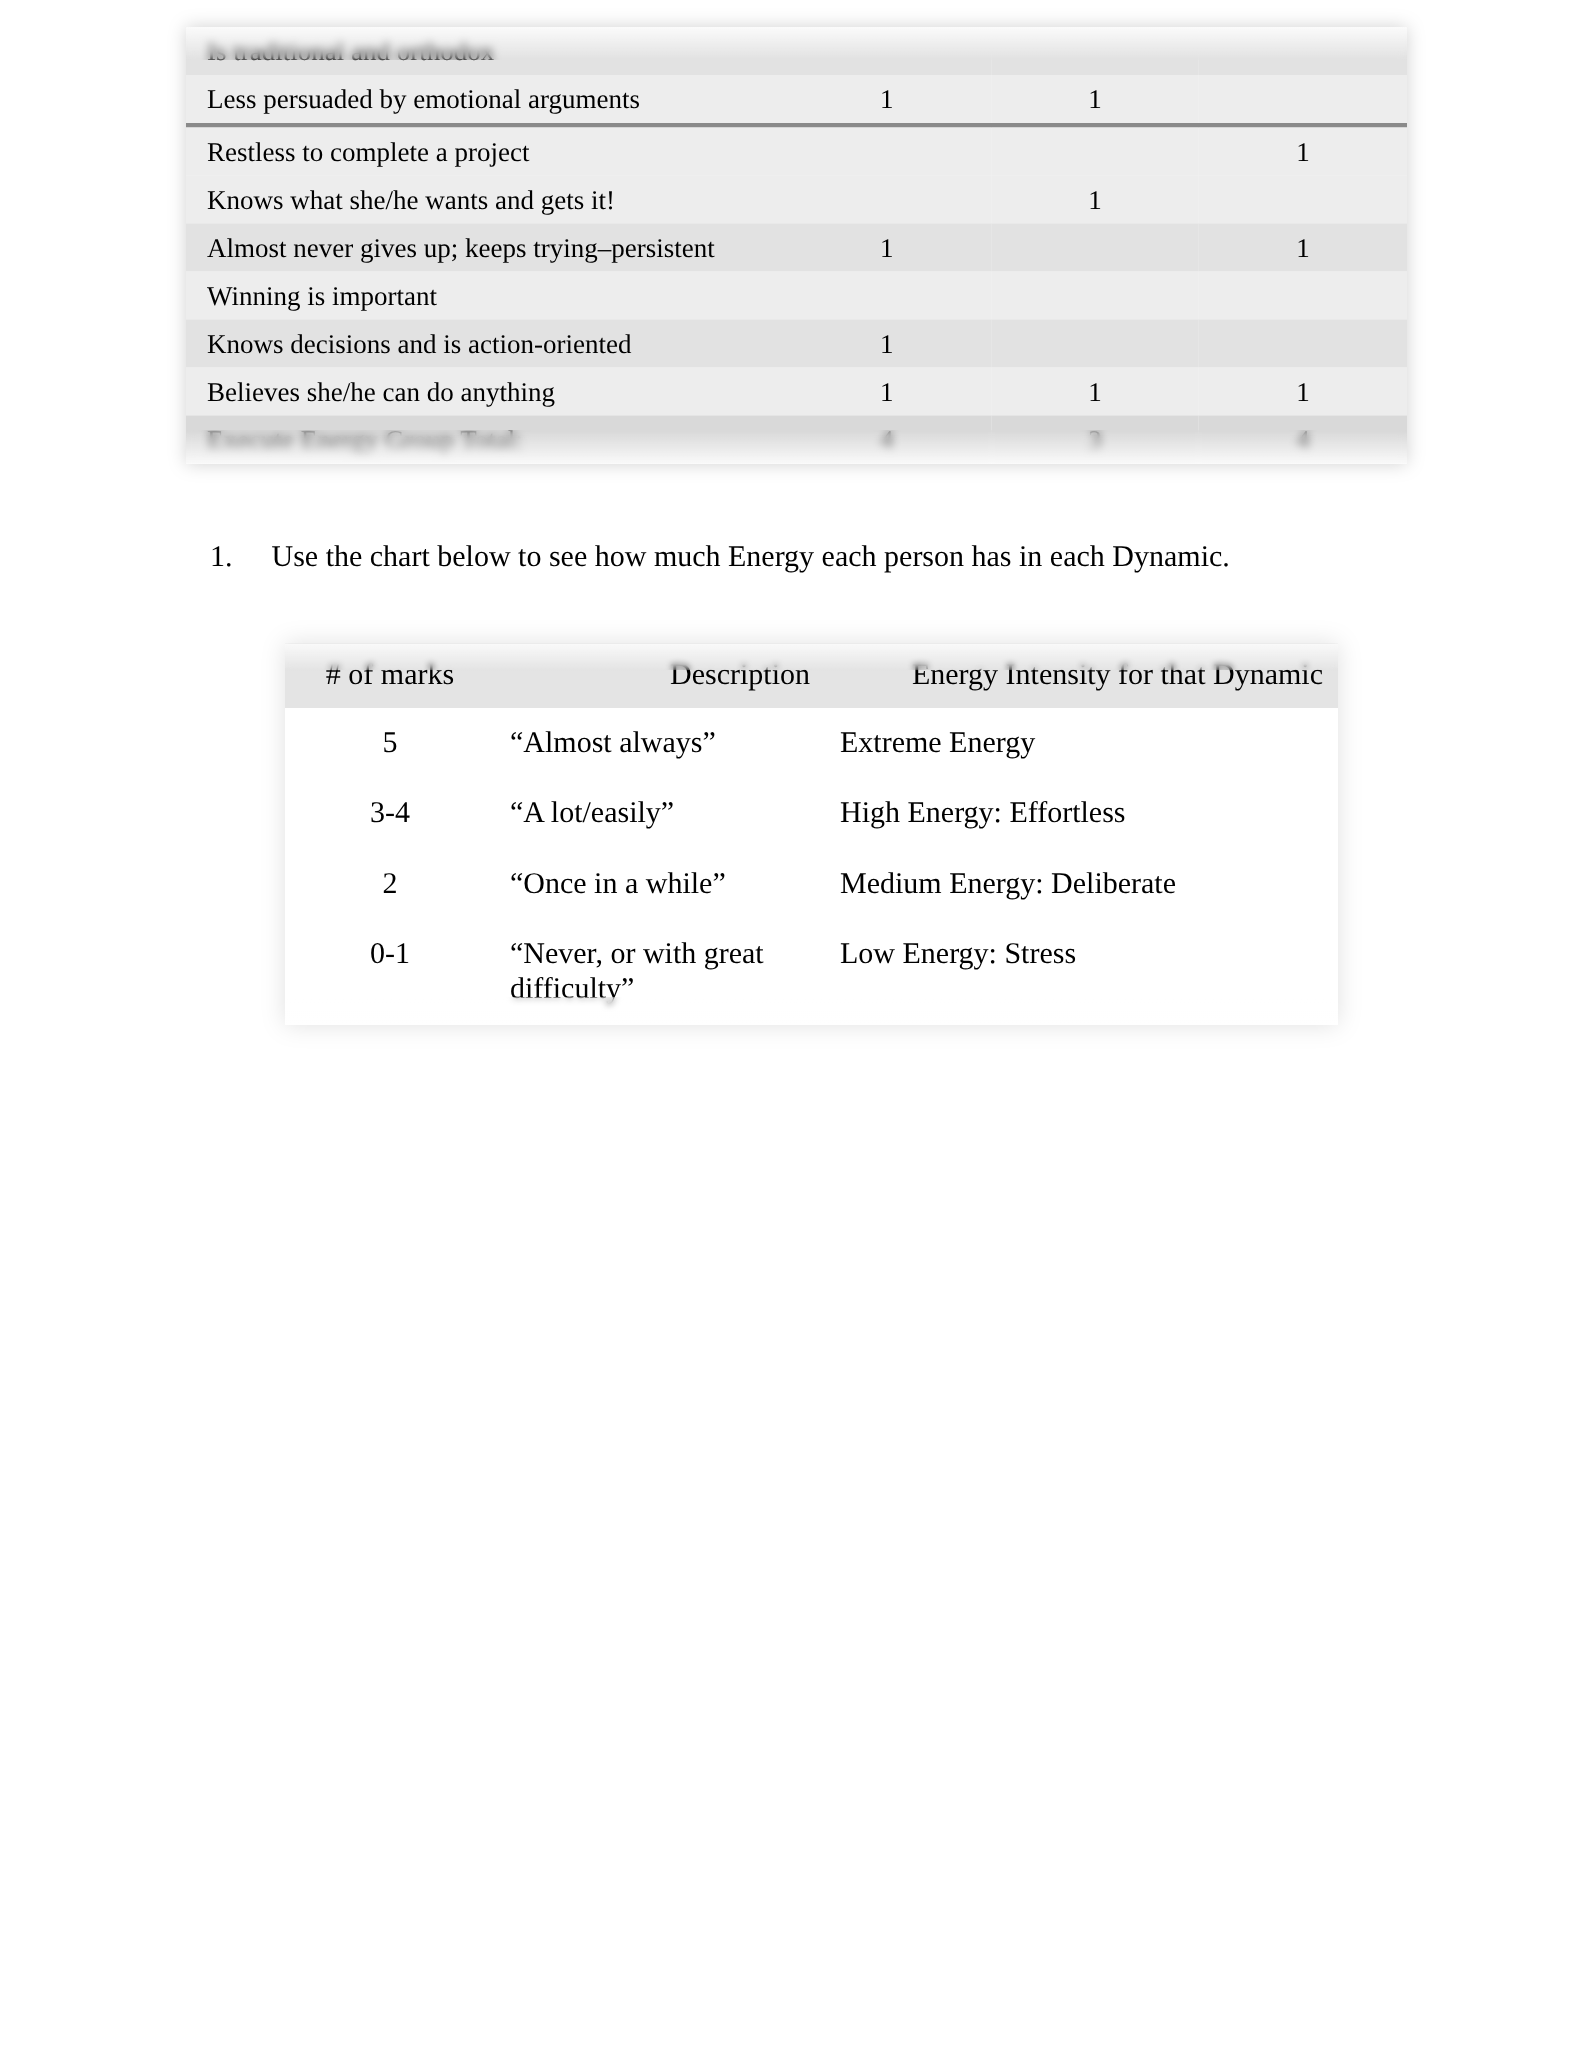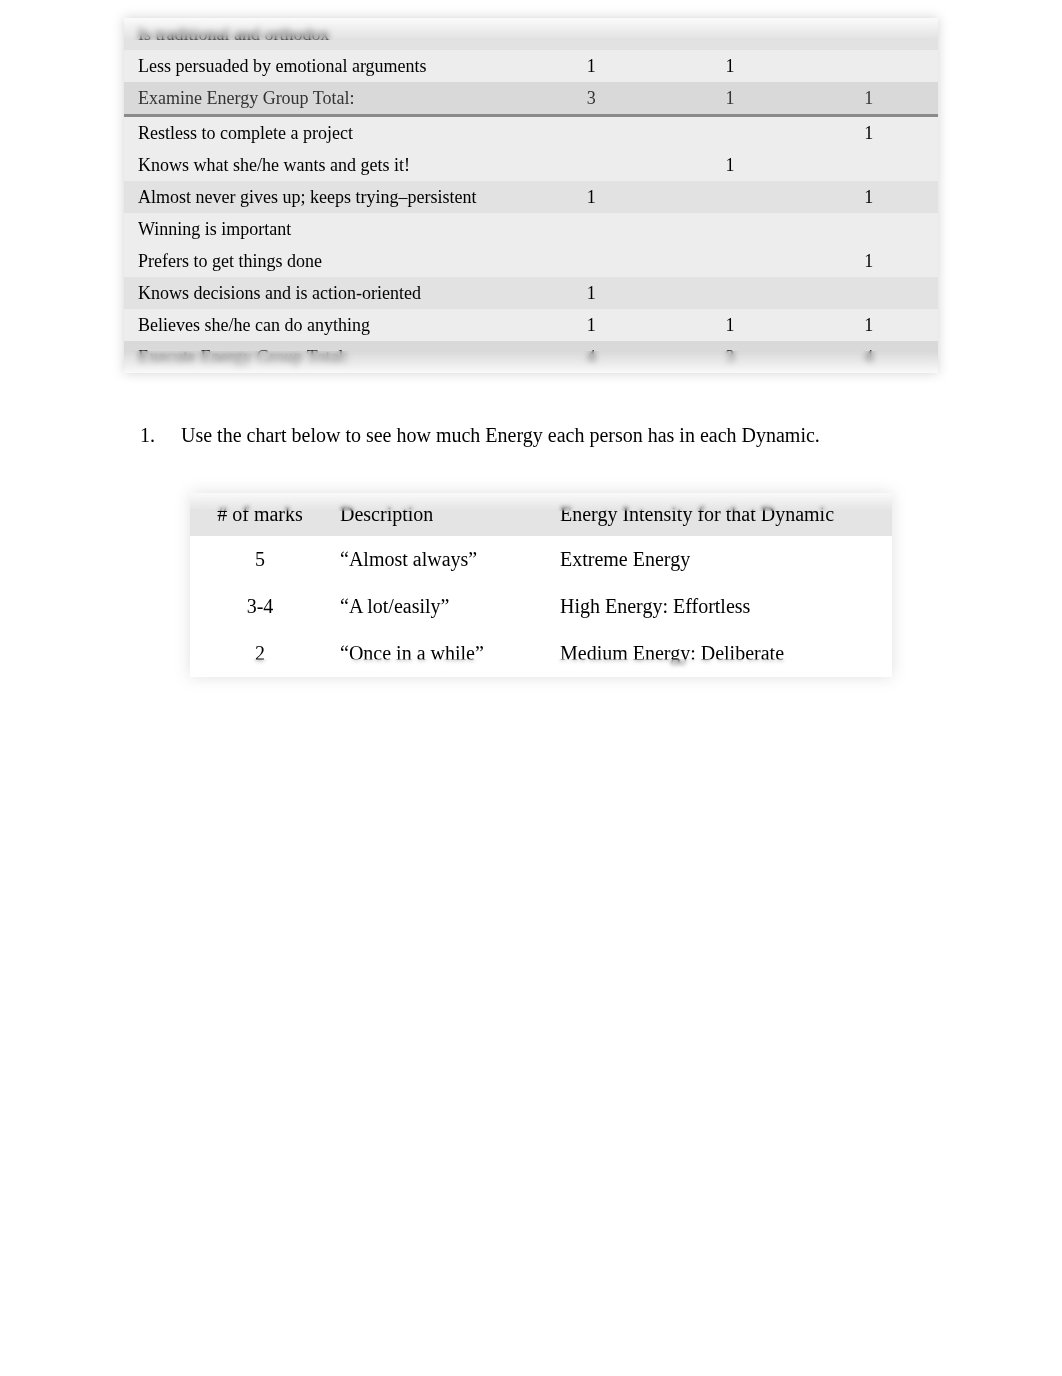--- a/index.html
+++ b/index.html
@@ -93,21 +93,21 @@
     margin: 46px 170px 0 190px;
     filter: drop-shadow(0 0 8px rgba(0,0,0,0.12));
   }
   table.scale {
     width: 100%;
     border-collapse: collapse;
     font-size: 20px;
     background: #fff;
   }
   table.scale th {
-    text-align: left;
+    text-align: right;
     font-weight: normal;
     padding: 10px 10px;
     background: #e4e4e4;
   }
   table.scale th.c1, table.scale td.c1 {
     width: 120px;
     text-align: center;
   }
   table.scale th.c2, table.scale td.c2 {
     width: 200px;
@@ -147,26 +147,20 @@
             <td class="n"></td>
             <td class="n"></td>
             <td class="n"></td>
           </tr>
           <tr class="light">
             <td class="label">Less persuaded by emotional arguments</td>
             <td class="n">1</td>
             <td class="n">1</td>
             <td class="n"></td>
           </tr>
-          <tr class="total-row">
-            <td class="label">Examine Energy Group Total:</td>
-            <td class="n">3</td>
-            <td class="n">1</td>
-            <td class="n">1</td>
-          </tr>
           <tr class="group-divider">
             <td colspan="4"></td>
           </tr>
           <tr class="light">
             <td class="label">Restless to complete a project</td>
             <td class="n"></td>
             <td class="n"></td>
             <td class="n">1</td>
           </tr>
           <tr class="light">
@@ -179,26 +173,20 @@
             <td class="label">Almost never gives up; keeps trying–persistent</td>
             <td class="n">1</td>
             <td class="n"></td>
             <td class="n">1</td>
           </tr>
           <tr class="light">
             <td class="label">Winning is important</td>
             <td class="n"></td>
             <td class="n"></td>
             <td class="n"></td>
-          </tr>
-          <tr class="light">
-            <td class="label">Prefers to get things done</td>
-            <td class="n"></td>
-            <td class="n"></td>
-            <td class="n">1</td>
           </tr>
           <tr class="dark">
             <td class="label">Knows decisions and is action-oriented</td>
             <td class="n">1</td>
             <td class="n"></td>
             <td class="n"></td>
           </tr>
           <tr class="light">
             <td class="label">Believes she/he can do anything</td>
             <td class="n">1</td>
@@ -240,19 +228,24 @@
           <tr>
             <td class="c1">3-4</td>
             <td class="c2">“A lot/easily”</td>
             <td class="c3">High Energy: Effortless</td>
           </tr>
           <tr>
             <td class="c1">2</td>
             <td class="c2">“Once in a while”</td>
             <td class="c3">Medium Energy: Deliberate</td>
           </tr>
+          <tr>
+            <td class="c1">0-1</td>
+            <td class="c2">“Never, or with great difficulty”</td>
+            <td class="c3">Low Energy: Stress</td>
+          </tr>
         </tbody>
     </table>
     <div class="scale-blur-top"></div>
     <div class="scale-blur-bottom"></div>
   </div>
 
 </div>
 
 </body></html>

